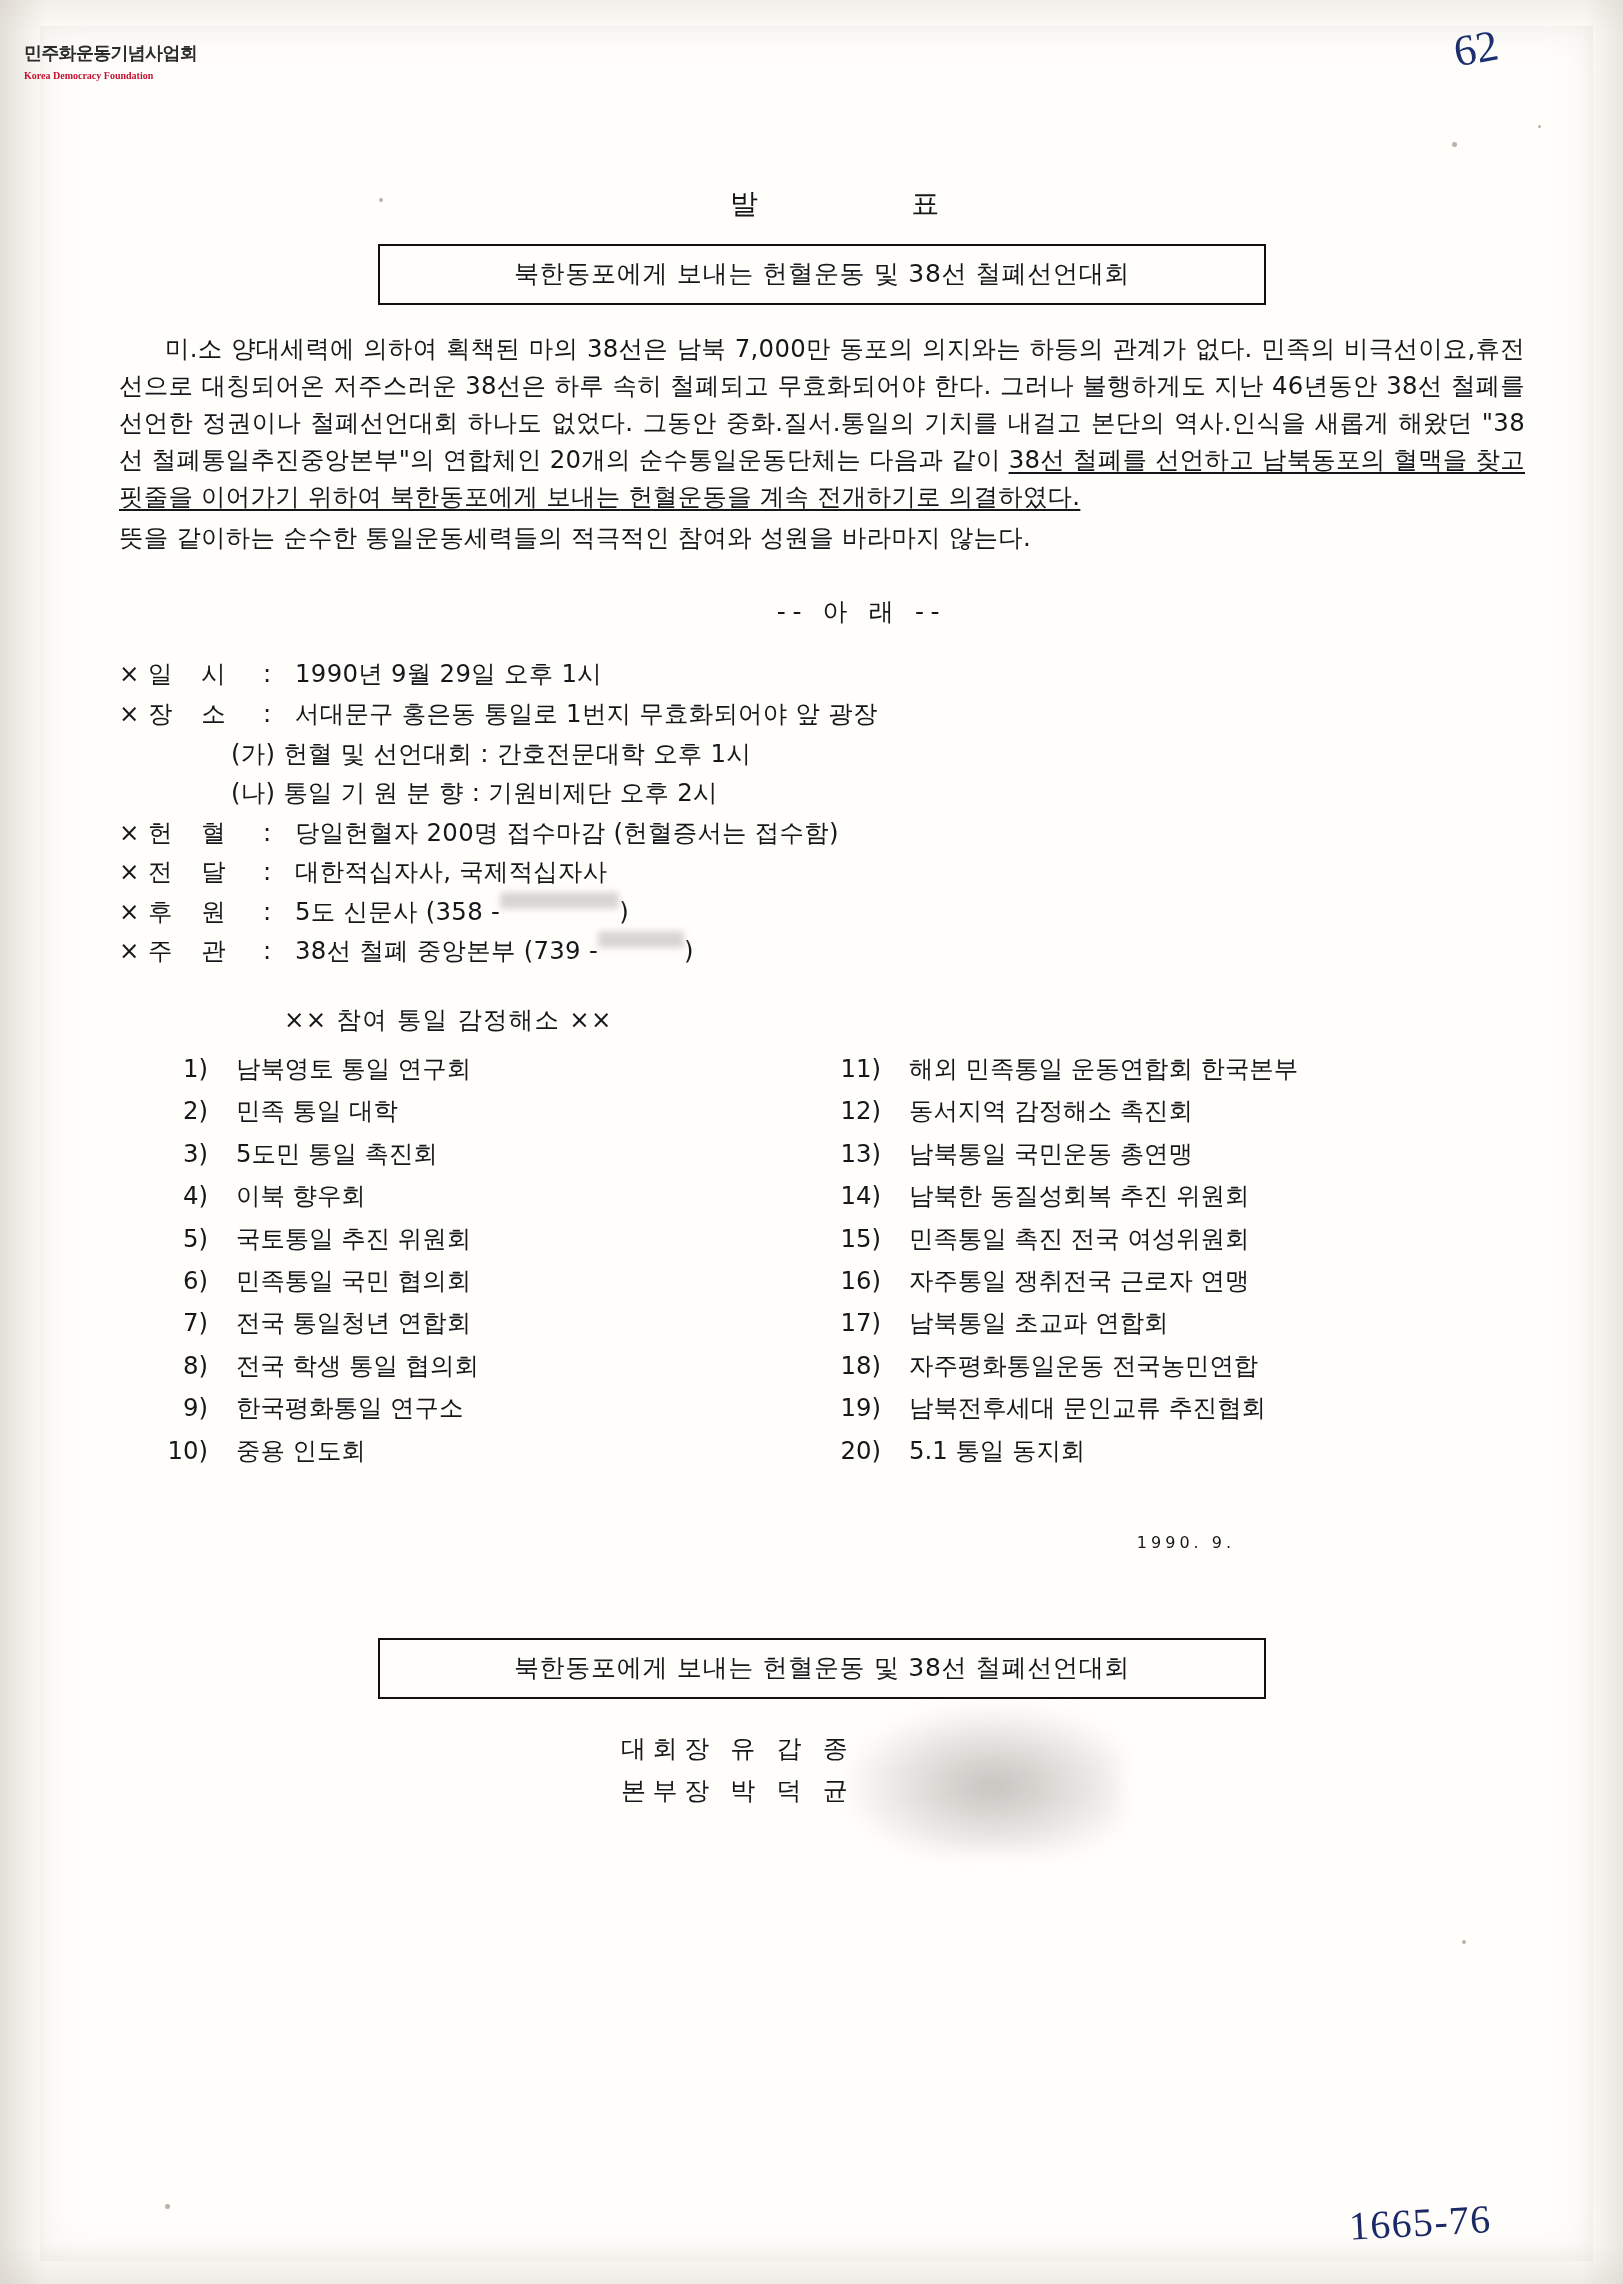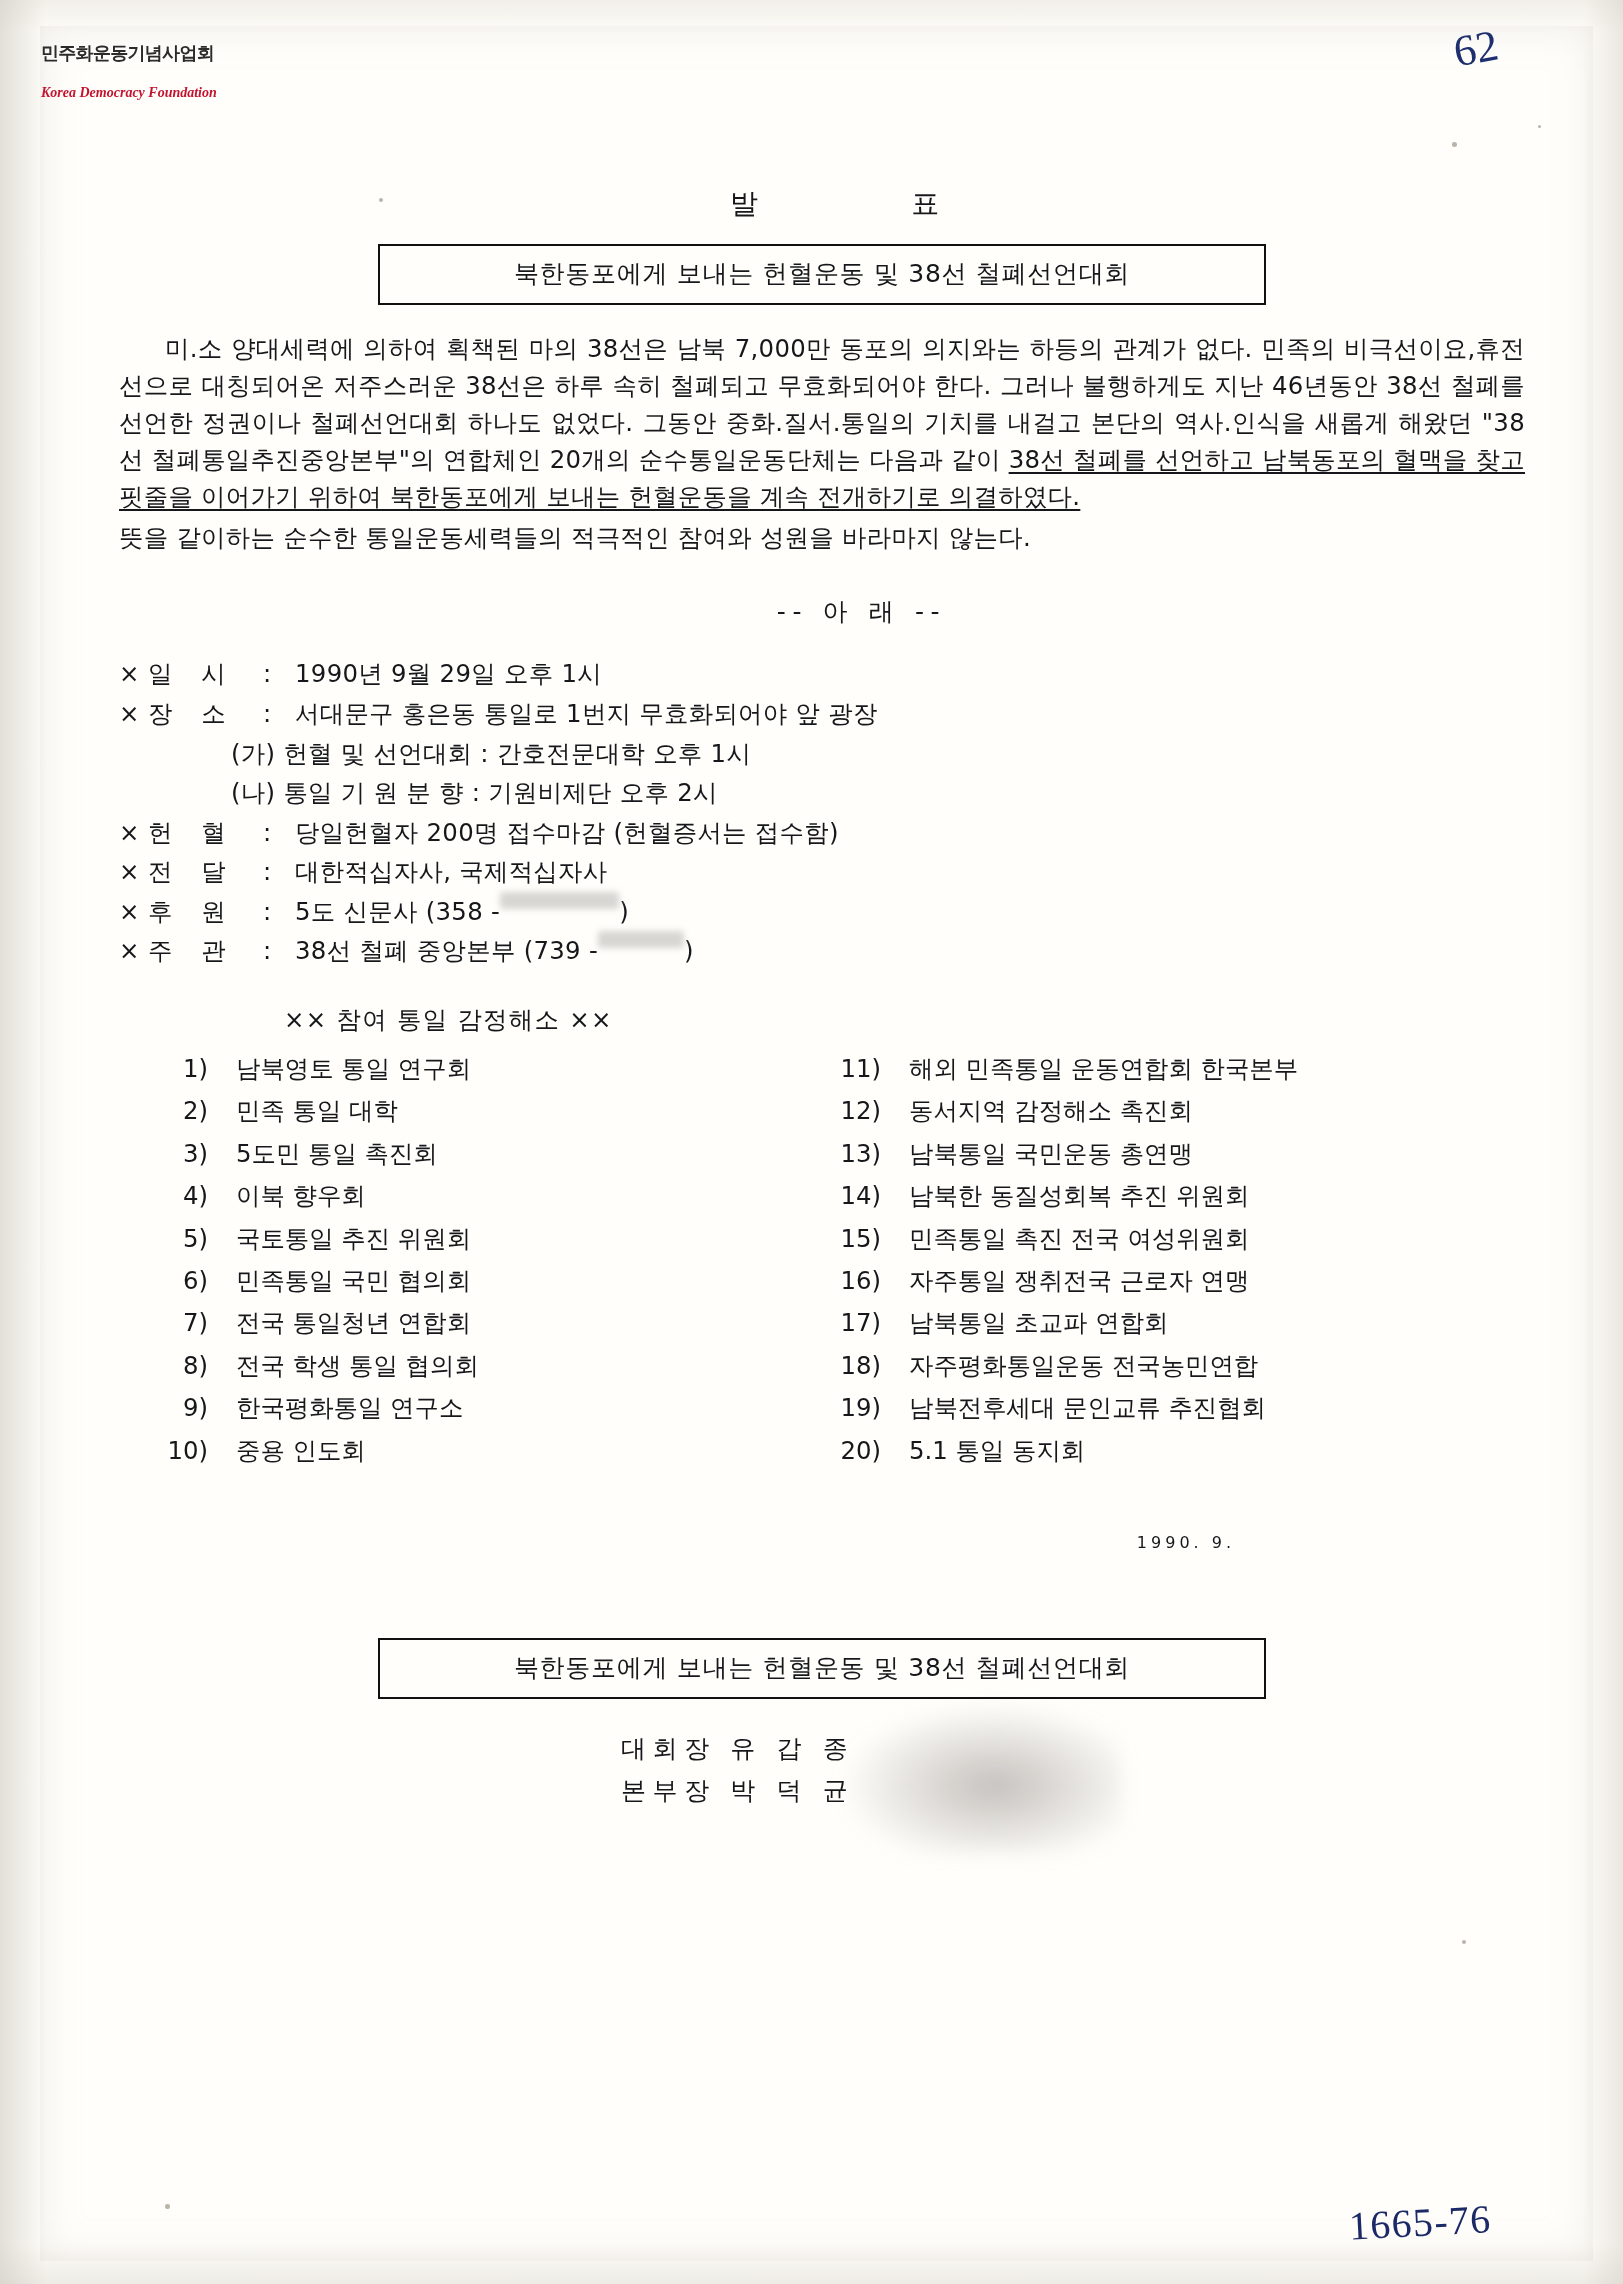--- a/index.html
+++ b/index.html
@@ -34,39 +34,38 @@
     top: 26.4px;
     right: 30px;
     bottom: 23px;
     background: #fffefb;
     box-shadow: inset 0 0 40px rgba(190,185,175,0.25);
   }
 
   
   .logo {
     position: absolute;
-    left: 41px;
+    left: 24px;
     top: 41px;
     width: 198px;
   }
   .logo-ko {
     font-family: "DejaVu Sans", sans-serif;
     font-size: 18px;
     font-weight: bold;
     letter-spacing: -0.7px;
     color: #2b2b2b;
     white-space: nowrap;
   }
   .logo-en {
     font-family: "Liberation Serif", serif;
-    font-size: 14px;
+    font-size: 10px;
     font-weight: bold;
-    font-style: italic;
     color: #c4122f;
-    margin-top: 20px;
+    margin-top: 5px;
     white-space: nowrap;
   }
 
   
   .hand-top {
     position: absolute;
     right: 125px;
     top: 23px;
     font-family: "Liberation Serif", serif;
     font-size: 44px;

